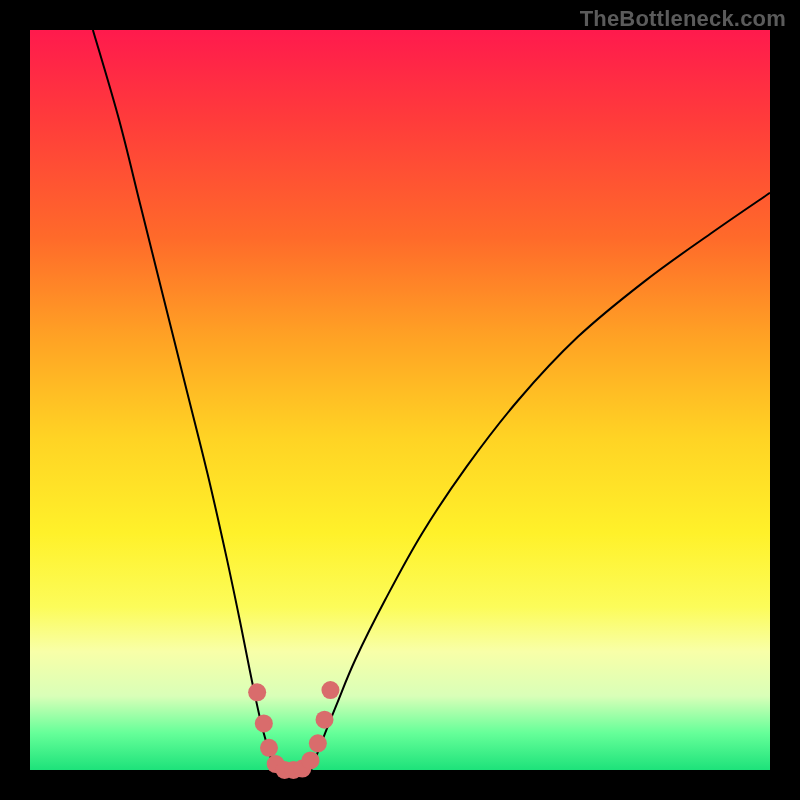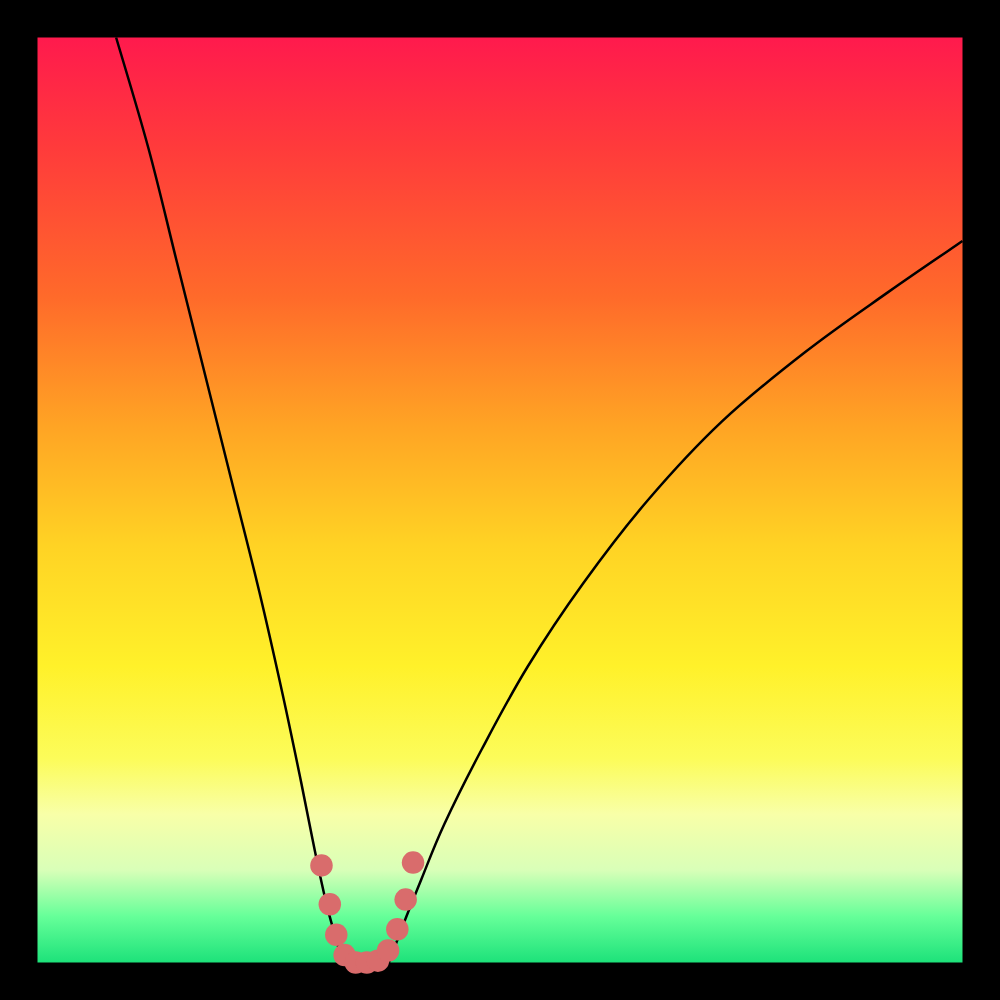--- a/index.html
+++ b/index.html
@@ -53,20 +53,21 @@
   }
   .marker {
     fill: #d96c6c;
     stroke: none;
   }
 </style>
 </head>
 <body>
 <div class="frame">
 
+  <div class="watermark">TheBottleneck.com</div>
 
   <div class="plot-area">
     <svg class="curves" viewBox="0 0 740 740" preserveAspectRatio="none">
       <path id="left-curve" class="curve" d="M 62.900000000000006,0 C 67.562,15.983999999999991 80.142,56.83199999999995 88.8,88.79999999999995 C 97.458,120.76799999999996 103.008,145.632 111,177.60000000000002 C 118.992,209.56800000000004 125.20799999999998,234.432 133.2,266.4 C 141.19199999999998,298.368 147.40800000000002,323.23199999999997 155.4,355.2 C 163.392,387.168 170.274,413.36400000000003 177.6,444 C 184.926,474.63599999999997 190.10600000000002,498.094 196.10000000000002,525.4 C 202.09400000000002,552.706 206.23799999999997,573.056 210.89999999999998,595.7 C 215.56199999999998,618.344 218.40359999999998,633.884 222,651.2 C 225.59640000000002,668.5160000000001 227.9496,679.6456 230.88,691.9 C 233.8104,704.1544 235.8824,710.622 238.28,719.28 C 240.6776,727.938 243.13440000000003,736.2704 244.20000000000002,740"></path>
       <path id="right-curve" class="curve" d="M 281.2,740 C 283.198,734.672 287.63800000000003,722.388 292.3,710.4 C 296.962,698.4119999999999 301.10599999999994,688.052 307.09999999999997,673.4 C 313.094,658.7479999999999 316.942,647.648 325.6,629 C 334.25800000000004,610.352 343.212,592.444 355.2,569.8 C 367.188,547.156 377.54800000000006,527.1759999999999 392.20000000000005,503.2 C 406.85200000000003,479.224 419.284,460.576 436.59999999999997,436.6 C 453.91599999999994,412.624 468.42,393.31 488.40000000000003,370 C 508.38000000000005,346.69 524.956,328.41200000000003 547.6,307.1 C 570.244,285.788 590.2239999999999,270.248 614.1999999999999,251.59999999999997 C 638.1759999999999,232.95199999999997 658.1560000000001,219.484 680.8000000000001,203.5 C 703.4440000000001,187.516 729.344,170.12599999999998 740,162.79999999999995"></path>
       <g id="markers">
           <circle cx="227.18" cy="662.3" r="9" class="marker"></circle>
           <circle cx="233.84" cy="693.38" r="9" class="marker"></circle>
           <circle cx="239.01999999999995" cy="717.8" r="9" class="marker"></circle>
           <circle cx="245.68" cy="734.08" r="9" class="marker"></circle>

